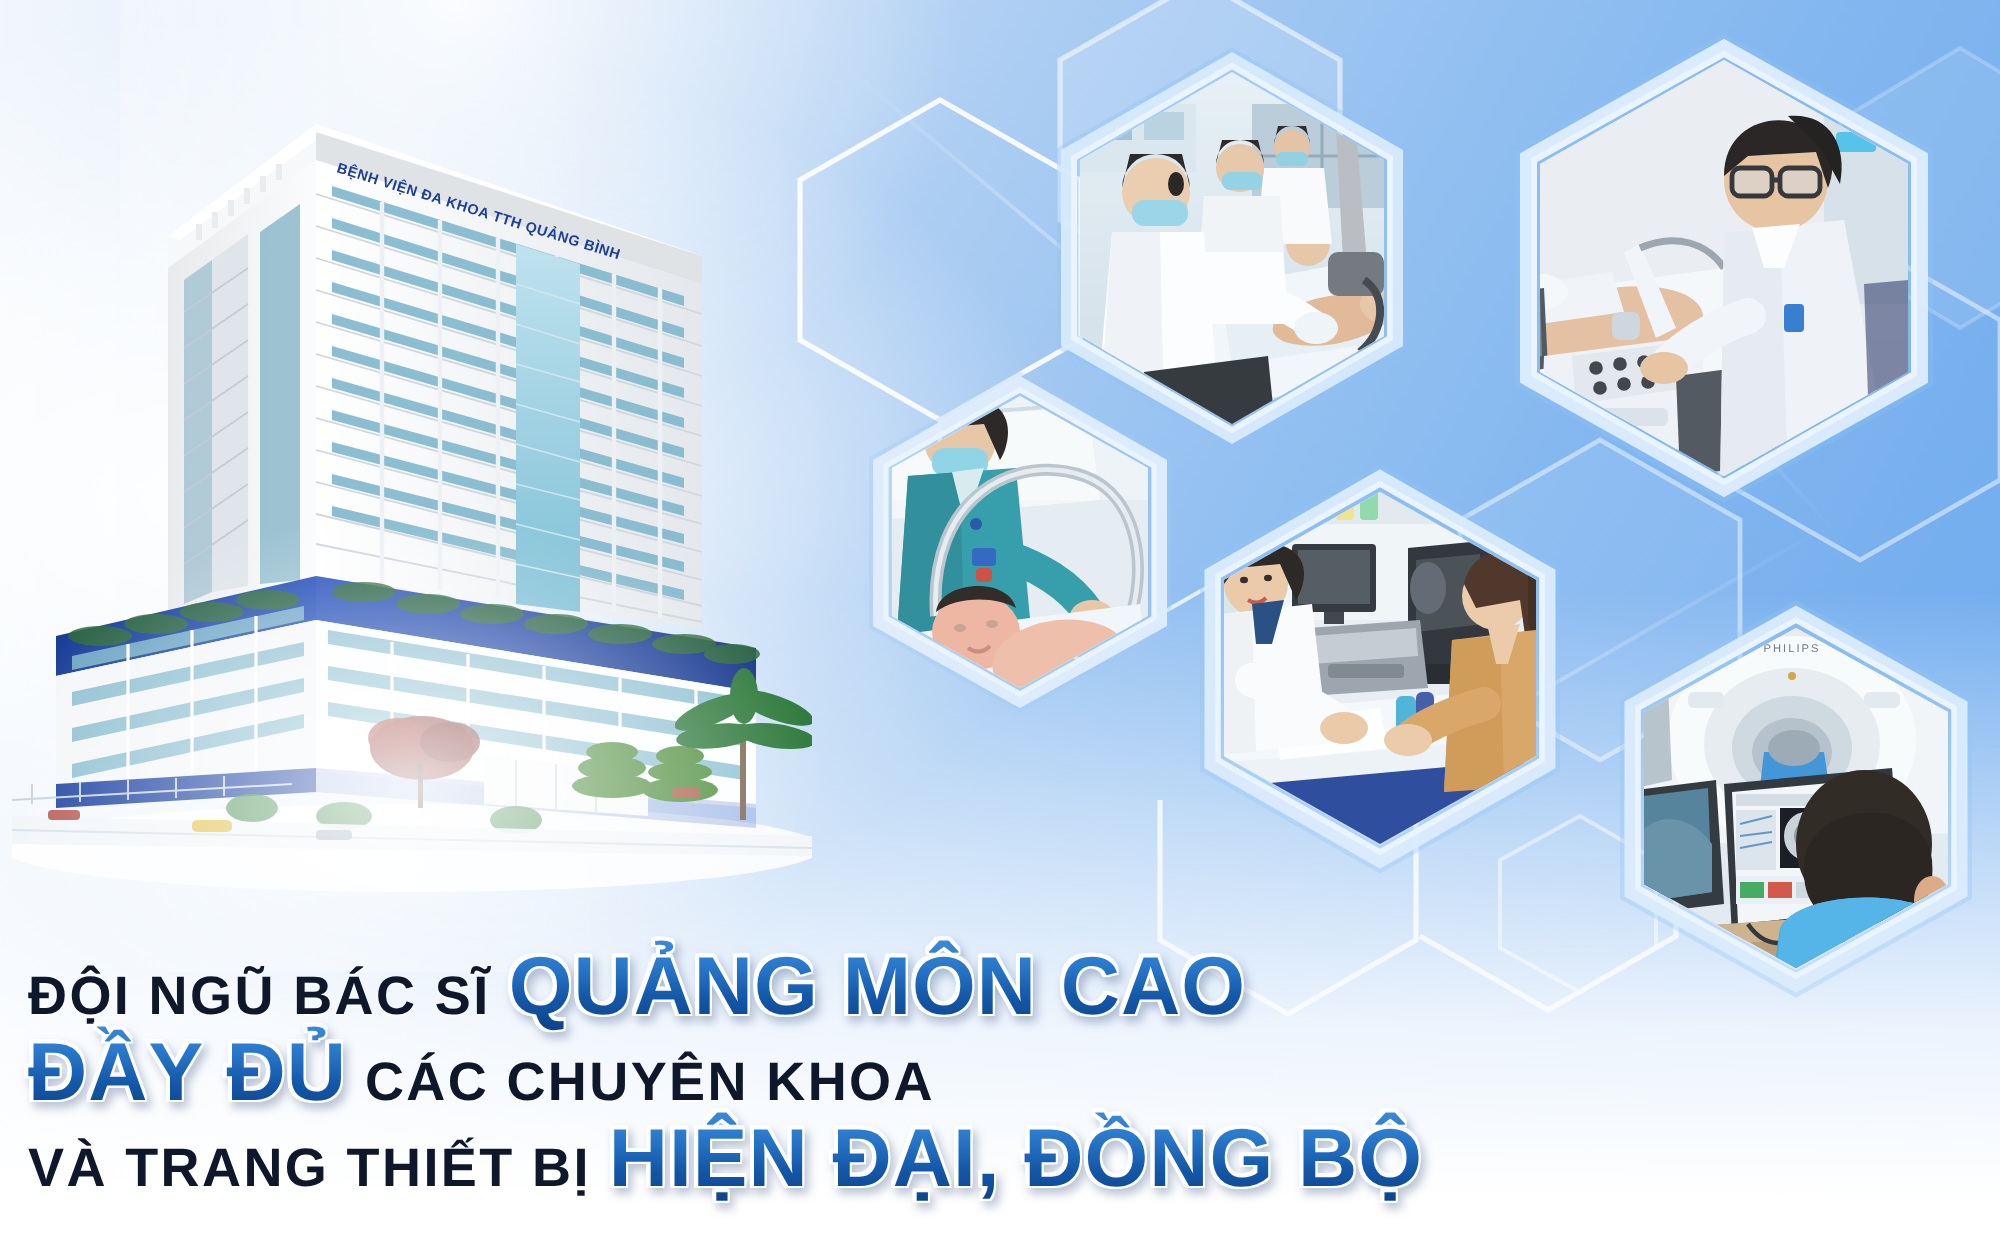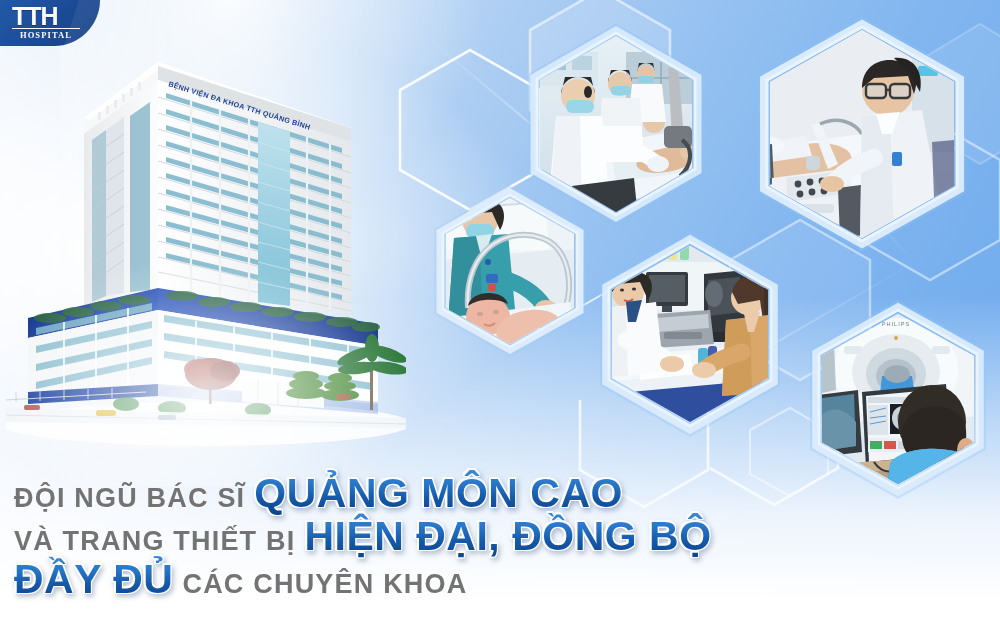--- a/index.html
+++ b/index.html
@@ -103,21 +103,21 @@
     line-height:1.0;
   }
   .hl-line{ white-space:nowrap; display:block; }
   .hl-line + .hl-line{ margin-top:2px; }
 
   .thin{
     font-family:"Liberation Sans", sans-serif;
     font-weight:bold;
     font-size:27px;
     letter-spacing:1.2px;
-    color:#737373;
+    color:#0f172a;
     text-shadow:0 1px 1px rgba(255,255,255,.9);
     vertical-align:baseline;
   }
   .big{
     font-family:"Liberation Sans", sans-serif;
     font-weight:bold;
     font-size:41px;
     letter-spacing:0.5px;
     background:linear-gradient(to bottom,#3a8ad8 0%, #2876c9 30%, #1458a8 62%, #0d4289 100%);
     -webkit-background-clip:text; background-clip:text;
@@ -206,24 +206,20 @@
     <div class="streak" style="left:120px;top:80px;width:300px;transform:rotate(34deg);opacity:.5;"></div>
     <div class="streak" style="left:420px;top:30px;width:260px;transform:rotate(40deg);opacity:.6;"></div>
     <div class="streak" style="left:640px;top:420px;width:320px;transform:rotate(-30deg);opacity:.55;"></div>
     <div class="streak" style="left:760px;top:90px;width:240px;transform:rotate(48deg);opacity:.45;"></div>
   </div>
 
   <div class="bg-top-white"></div>
   <div class="bg-left-fade"></div>
   <div class="bg-bottom-fade"></div>
 
-  <div class="logo-badge">
-    <div class="logo-tth">TTH</div>
-    <div class="logo-sub">HOSPITAL</div>
-  </div>
 
   <div class="building-wrap">
     <div class="bld-glow"></div>
     <div class="bld">
     <svg width="400" height="390" viewBox="0 0 400 390">
       <defs>
         <linearGradient id="wallA" x1="0" y1="0" x2="1" y2="0">
           <stop offset="0" stop-color="#e8eaec"></stop>
               <stop offset="1" stop-color="#fbfcfd"></stop>
         </linearGradient>
@@ -792,20 +788,20 @@
         <rect x="0" y="0" width="204" height="204" fill="#cfe3f5" opacity="0.05"></rect>
       </g>
     </svg>
   </div>
 
   <div class="headline">
     <span class="hl-line">
       <span class="thin">ĐỘI NGŨ BÁC SĨ</span><span class="sp"></span><span class="big">QUẢNG MÔN CAO</span>
     </span>
     <span class="hl-line">
+      <span class="big">ĐẦY ĐỦ</span><span class="sp"></span><span class="thin">CÁC CHUYÊN KHOA</span>
+    </span>
+    <span class="hl-line">
       <span class="thin">VÀ TRANG THIẾT BỊ</span><span class="sp"></span><span class="big">HIỆN ĐẠI, ĐỒNG BỘ</span>
     </span>
-    <span class="hl-line">
-      <span class="big">ĐẦY ĐỦ</span><span class="sp"></span><span class="thin">CÁC CHUYÊN KHOA</span>
-    </span>
   </div>
 
 </div>
 
 </body></html>

